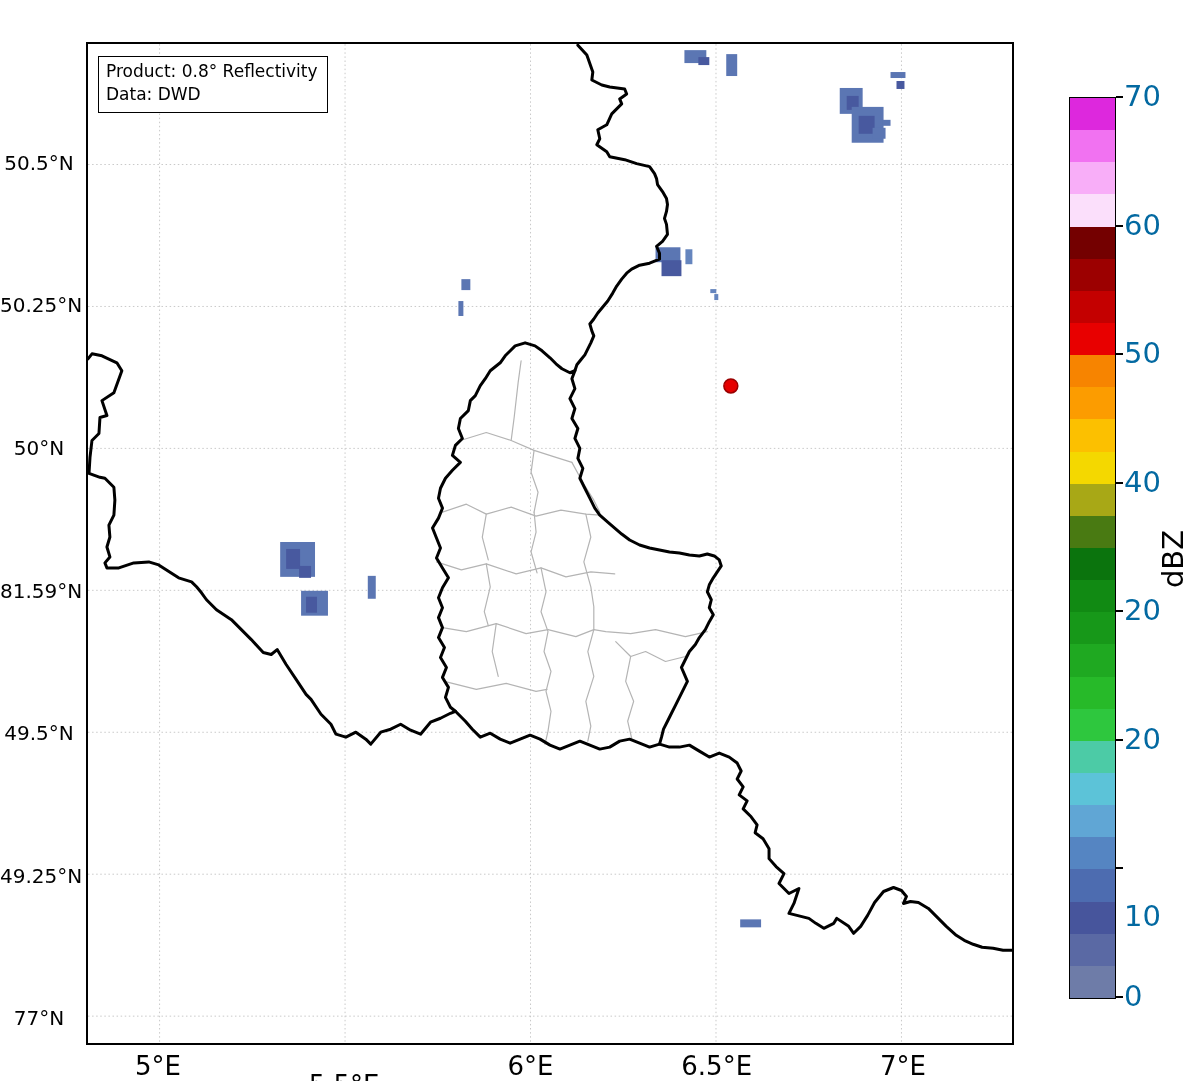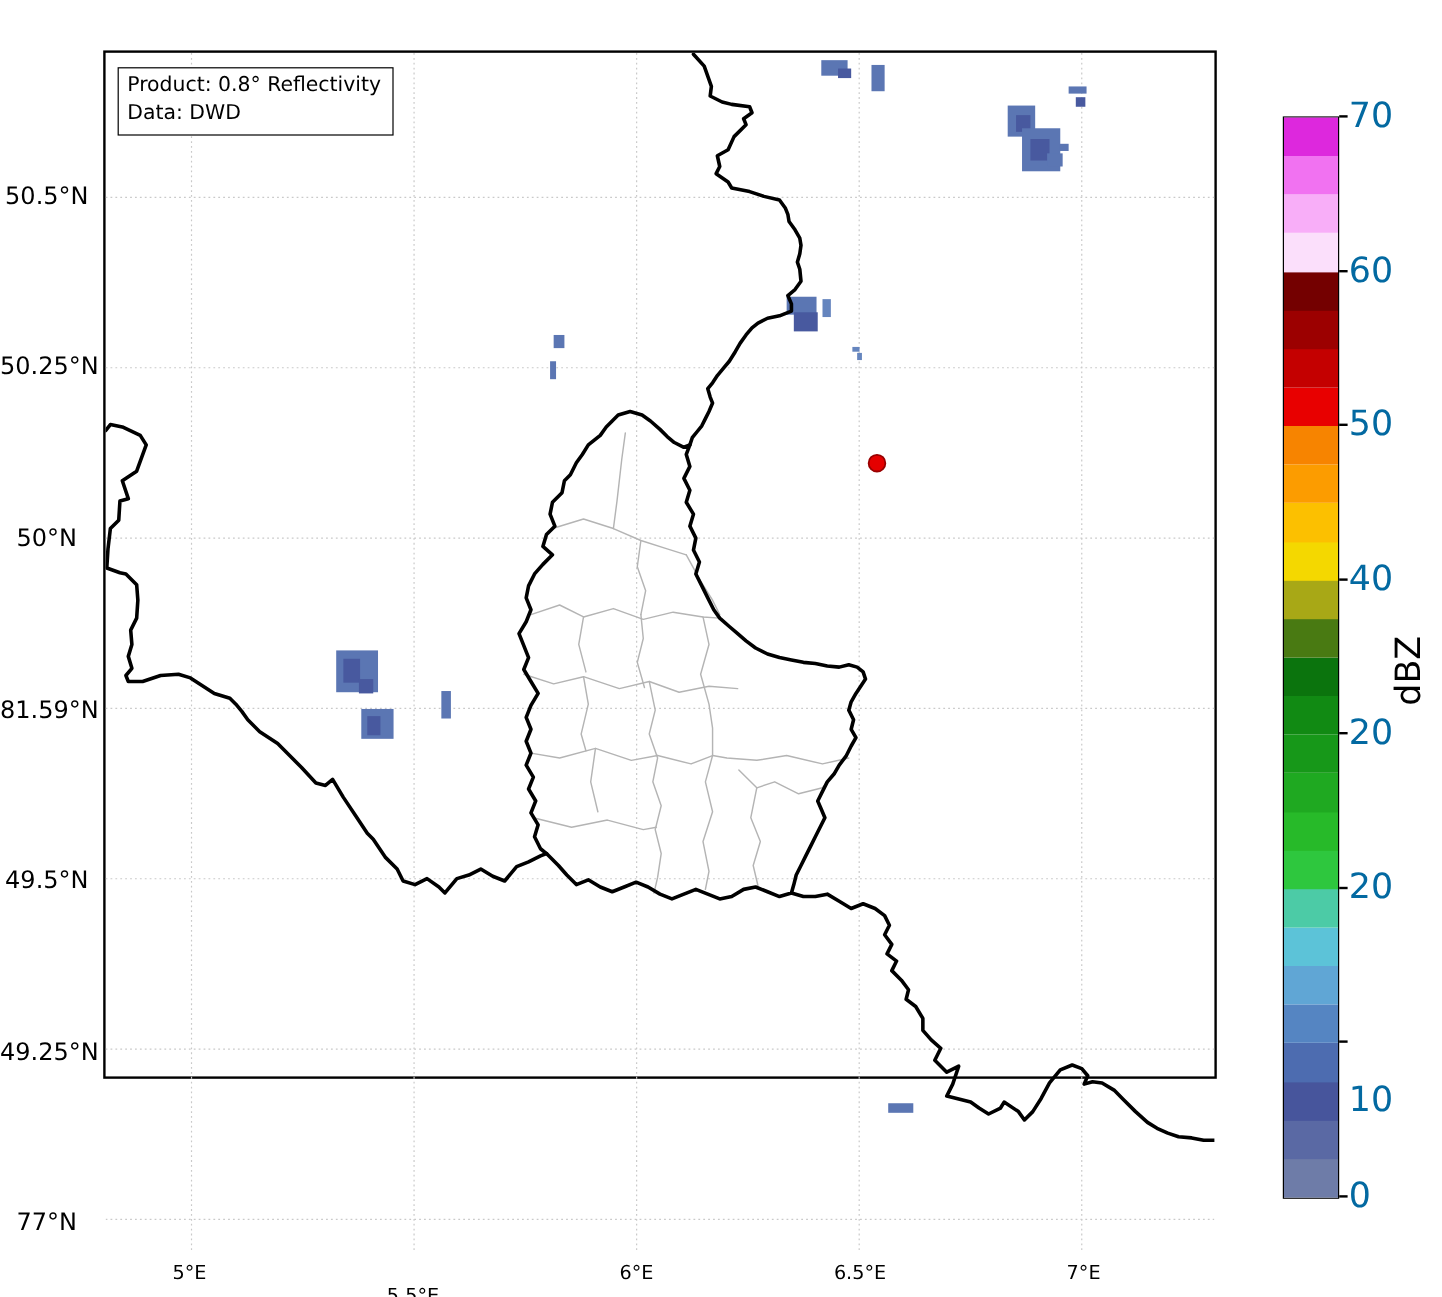--- a/index.html
+++ b/index.html
@@ -6,35 +6,35 @@
   #figure{
     position:relative;width:1202px;height:1081px;background:#ffffff;
     font-family:"DejaVu Sans","Liberation Sans",sans-serif;color:#000;
     overflow:hidden;
   }
   #plot-title{
     position:absolute;left:86px;top:4px;width:928px;text-align:center;
     font-size:31px;color:#000;white-space:nowrap;
   }
   #plot-area{
-    position:absolute;left:86px;top:42px;width:928px;height:857px;
+    position:absolute;left:86px;top:42px;width:928px;height:1003px;
     border:2px solid #000;box-sizing:border-box;background:#fff;
   }
   #map-svg{position:absolute;left:0;top:0;}
   #info-box{
     position:absolute;left:10px;top:12px;background:#ffffff;
     border:1.6px solid #000;padding:3px 9px 5px 7px;font-size:17px;line-height:1.38;
     white-space:nowrap;z-index:5;
   }
   .ytick{
     position:absolute;left:0;width:78px;text-align:center;font-size:20px;
     color:#000;white-space:nowrap;
   }
   .xtick{
-    position:absolute;top:1051px;width:90px;text-align:center;font-size:16px;
+    position:absolute;top:1051px;width:90px;text-align:center;font-size:26px;
     color:#000;white-space:nowrap;
   }
   #colorbar{
     position:absolute;left:1069px;top:97px;width:45px;height:900px;
     border:1.6px solid #000;
   }
   .cb-seg{position:absolute;left:0;width:100%;}
   .cb-tick{position:absolute;width:7px;height:2px;background:#000;}
   .cb-ticklabel{
     position:absolute;left:1124px;font-size:29px;color:#0369a1;

